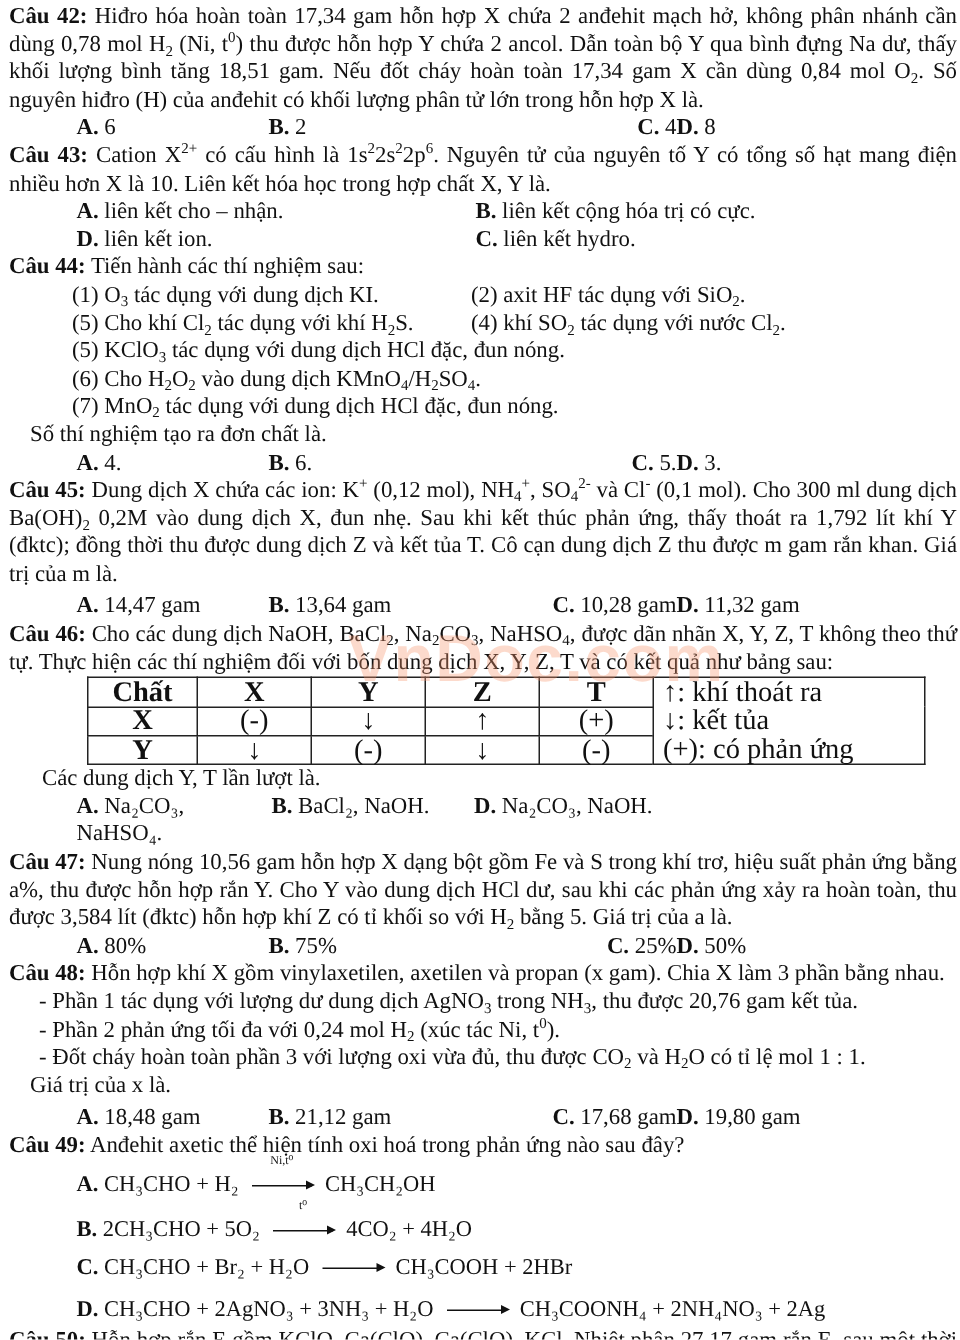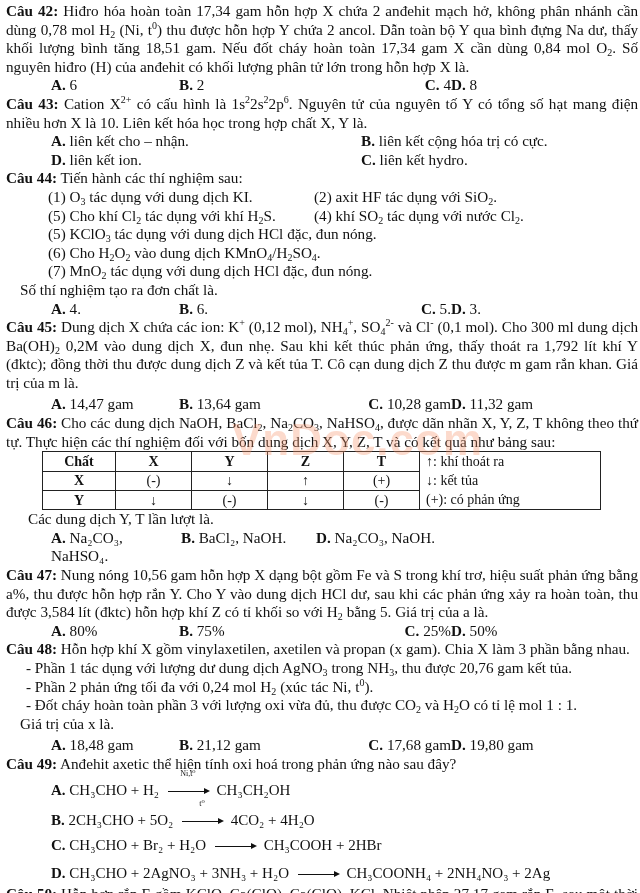--- a/index.html
+++ b/index.html
@@ -11,28 +11,28 @@
   .page { position:absolute; left:6px; top:2px; width:632px; }
   .p { margin:0; text-align:justify; }
   .q { font-weight:bold; }
   .ind { padding-left:42px; }
   .ind2 { padding-left:20px; }
   .opts { display:flex; padding-left:45px; }
   .opts > div { width:136px; }
   .opts .o0 { width:128px; }
   .opts .o1 { width:137px; }
   .opts .o2 { width:135px;text-align:right; }
-  .opts2 { display:flex; padding-left:45px;gap:44px; }
+  .opts2 { display:flex; padding-left:45px; }
   .opts2 > div { width:266px; }
   .two { display:flex; padding-left:42px; }
   .two > div:first-child { width:266px; }
   .lb { font-weight:bold; }
   sub { font-size:10px; vertical-align:-3px; line-height:0; }
   sup { font-size:10px; vertical-align:6px; line-height:0; }
-  table.t { border-collapse:collapse; margin-left:36px; width:559px; font-size:14px; }
+  table.t { border-collapse:collapse; margin-left:52px; width:559px; font-size:19px; }
   table.t td { border:1px solid #222; text-align:center; height:17px; padding:0; line-height:17px; }
   table.t td.h { font-weight:bold; }
   table.t td.legend { text-align:left; padding-left:6px; vertical-align:top; line-height:19px; }
   .eq { padding-left:45px; height:24px; line-height:24px; white-space:nowrap; font-size:15px; }
   .arr { display:inline-block; position:relative; width:46px; text-align:center; margin:0 2px; }
   .arr .lab { position:absolute; left:0; right:0; top:-9px; font-size:8px; line-height:9px; }
   .arr .ln { display:inline-block; width:40px; height:1px; background:#111; vertical-align:middle; position:relative; }
   .arr .ln:after { content:""; position:absolute; right:-2px; top:-3px; border-left:6px solid #111; border-top:3.5px solid transparent; border-bottom:3.5px solid transparent; }
   .wm { position:absolute; left:232px; top:418px; font-family:Liberation Sans, sans-serif; font-weight:bold; font-size:44px; line-height:44px; color:rgba(245,150,110,0.35); letter-spacing:1px; pointer-events:none; }
 </style>

